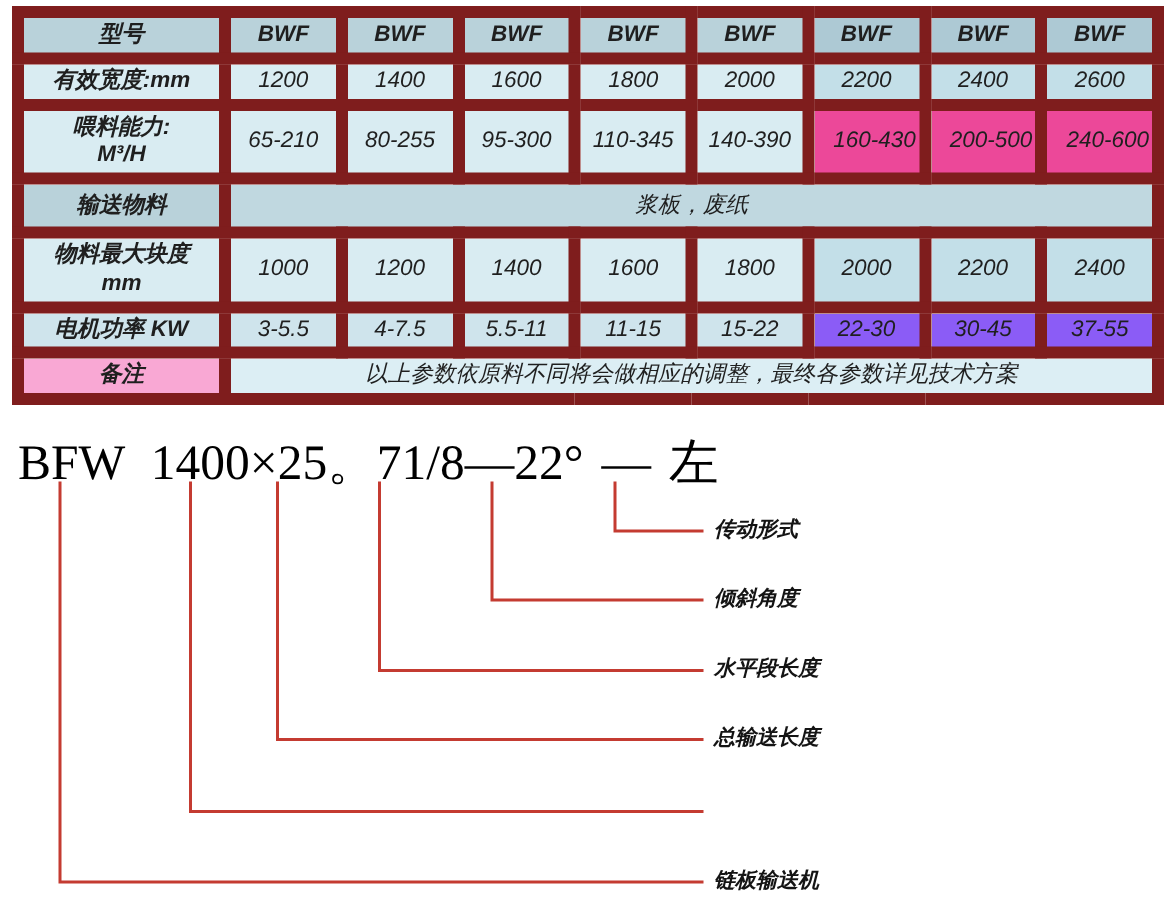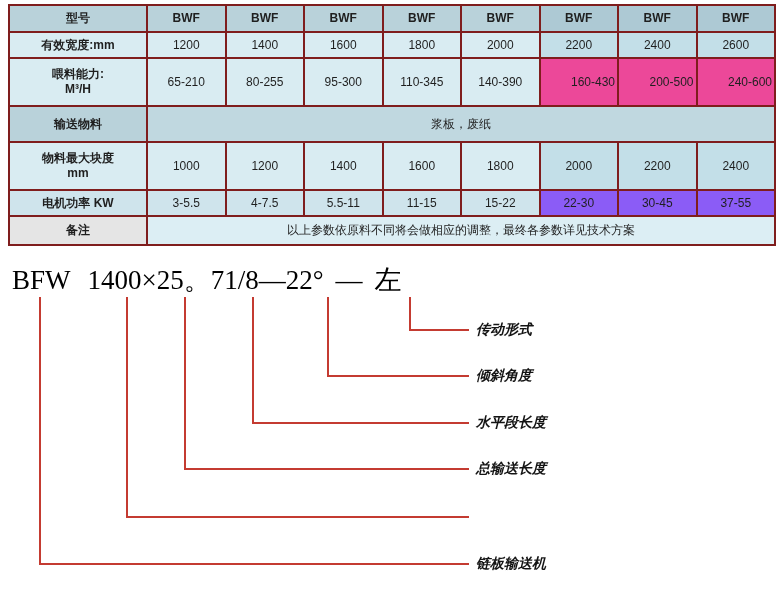--- a/index.html
+++ b/index.html
@@ -14,28 +14,29 @@
   }
 
   
   table.spec {
     border-collapse: collapse;
     table-layout: fixed;
     width: 768px;
     margin: 4px 8px 0 8px;
   }
   table.spec td {
-    border: 2px solid #7f1d1d;
+    border: 8px solid #7f1d1d;
     text-align: center;
     vertical-align: middle;
-    font-size: 12px;
+    font-size: 15px;
     color: #1f1f1f;
     padding: 2px 2px;
     overflow: hidden;
     line-height: 1.25;
+    font-style: italic;
   }
   td.lbl { font-weight: 700; }
 
   tr.r0 td { background: #b9d2da; font-weight: 700; height: 27px; }
   tr.r0 td.hl { background: #adc9d4; }
 
   tr.r1 td { background: #d9ecf2; height: 26px; margin-top: 26px; }
   tr.r1 td.hl { background: #c3dfe8; }
 
   tr.r2 td { background: #d9ecf2; height: 48px; }
@@ -43,35 +44,35 @@
 
   tr.r3 td { background: #b9d2da; height: 36px; }
   tr.r3 td.val { background: #c0d8e0; font-weight: 400; }
 
   tr.r4 td { background: #d9ecf2; height: 48px; }
   tr.r4 td.hl { background: #c3dfe8; }
 
   tr.r5 td { background: #cfe4ec; height: 26px; }
   tr.r5 td.hl { background: #8b5cf6; }
 
-  tr.r6 td { background: #e5e5e5; height: 29px; }
+  tr.r6 td { background: #f9a8d4; height: 29px; }
   tr.r6 td.val { background: #dceef4; font-weight: 400; }
 
   
   .diagram {
     position: relative;
     width: 784px;
     height: 352px;
   }
   .model-line {
     position: absolute;
     left: 12px;
     top: 16px;
     font-family: "Liberation Serif", serif;
-    font-size: 27px;
+    font-size: 33px;
     color: #000000;
     white-space: nowrap;
     z-index: 2;
   }
   .model-line .gapL { margin-right: 17px; }
   .model-line .gapS { margin-right: 12px; }
   .leaders {
     position: absolute;
     left: 0; top: 0;
     z-index: 1;

